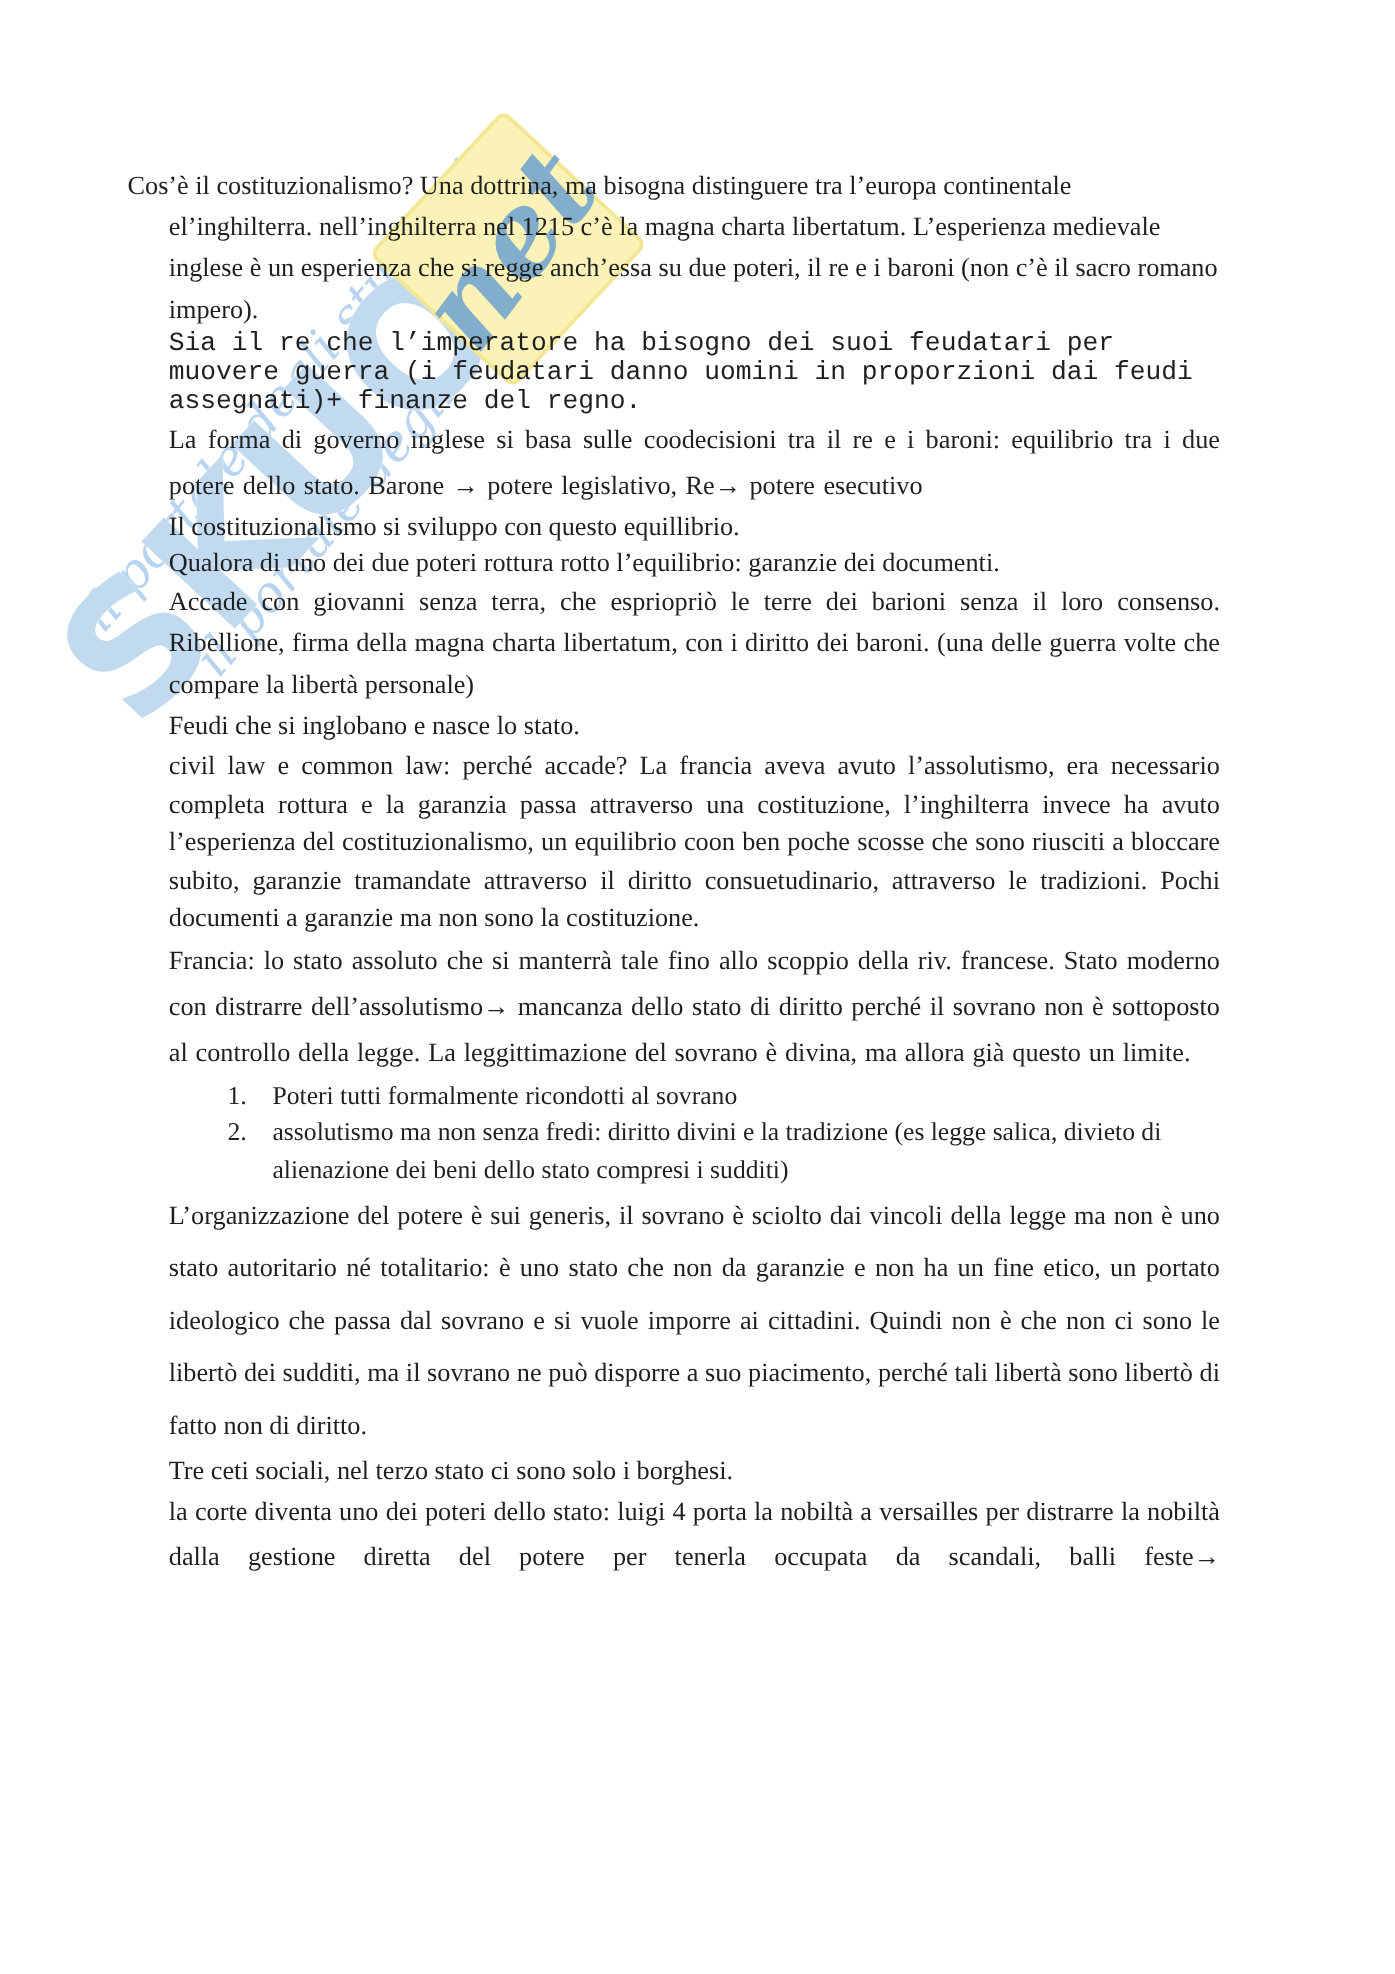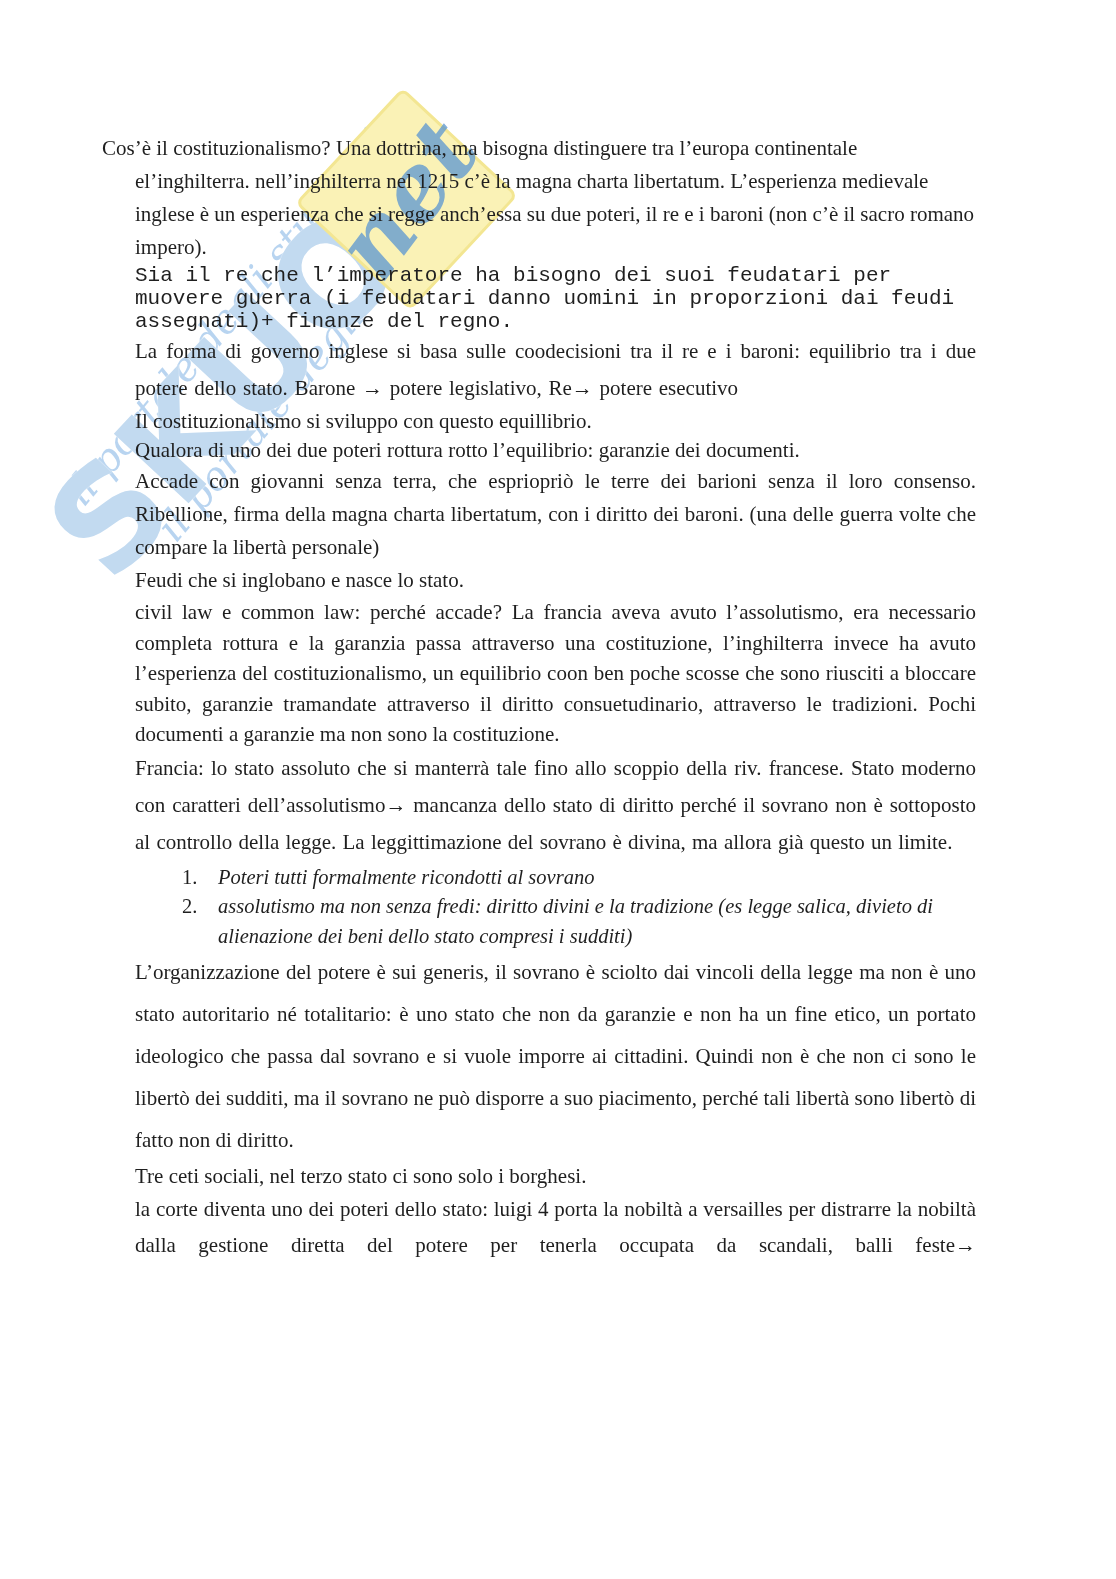--- a/index.html
+++ b/index.html
@@ -68,21 +68,21 @@
   .p3  { margin-top:20px; line-height:37px; text-align:justify; word-spacing:1.5px; }
   .p4, .p5, .p6 { line-height:29px; }
   .p4  { margin-top:4px; }
   .p7  { line-height:33px; text-align:justify; }
   .p8  { margin-top:27px; line-height:33px; }
   .p9  { margin-top:23px; line-height:30.5px; text-align:justify; }
   .p10 { margin-top:25px; line-height:37px; text-align:justify; word-spacing:1px; }
   .list { margin-top:2px; margin-left:47px; font-size:20.5px; line-height:29.5px; }
   .li   { display:flex; }
   .num  { width:36px; flex:none; }
-  .li-text { flex:1;font-style:italic; }
+  .li-text { flex:1; }
   .p11 { margin-top:23px; line-height:42px; text-align:justify; }
   .p12 { margin-top:24px; line-height:30px; }
   .p13 { margin-top:26px; line-height:36px; text-align:justify; text-align-last:justify; font-size:21.5px; }
 </style>
 </head>
 <body>
 
 <div class="page">
 
   <div class="watermark" aria-hidden="true">
@@ -98,21 +98,21 @@
 
   <div class="content">
     <p class="p1">Cos’è il costituzionalismo? Una dottrina, ma bisogna distinguere tra l’europa continentale el’inghilterra. nell’inghilterra nel 1215 c’è la magna charta libertatum. L’esperienza medievale inglese è un esperienza che si regge anch’essa su due poteri, il re e i baroni (non c’è il sacro romano impero).</p>
     <p class="p2">Sia il re che l’imperatore ha bisogno dei suoi feudatari per muovere guerra (i feudatari danno uomini in proporzioni dai feudi assegnati)+ finanze del regno.</p>
     <p class="p3">La forma di governo inglese si basa sulle coodecisioni tra il re e i baroni: equilibrio tra i due potere dello stato. Barone → potere legislativo, Re→ potere esecutivo</p>
     <p class="p5">Il costituzionalismo si sviluppo con questo equillibrio.</p>
     <p class="p6">Qualora di uno dei due poteri rottura rotto l’equilibrio: garanzie dei documenti.</p>
     <p class="p7">Accade con giovanni senza terra, che espriopriò le terre dei barioni senza il loro consenso. Ribellione, firma della magna charta libertatum, con i diritto dei baroni. (una delle guerra volte che compare la libertà personale)</p>
     <p class="p8">Feudi che si inglobano e nasce lo stato.</p>
     <p class="p9">civil law e common law: perché accade? La francia aveva avuto l’assolutismo, era necessario completa rottura e la garanzia passa attraverso una costituzione, l’inghilterra invece ha avuto l’esperienza del costituzionalismo, un equilibrio coon ben poche scosse che sono riusciti a bloccare subito, garanzie tramandate attraverso il diritto consuetudinario, attraverso le tradizioni. Pochi documenti a garanzie ma non sono la costituzione.</p>
-    <p class="p10">Francia: lo stato assoluto che si manterrà tale fino allo scoppio della riv. francese. Stato moderno con caratteri dell’assolutismo→ mancanza dello stato di diritto perché il sovrano non è sottoposto al controllo della legge. La leggittimazione del sovrano è divina, ma allora già questo un limite.</p>
+    <p class="p10">Francia: lo stato assoluto che si manterrà tale fino allo scoppio della riv. francese. Stato moderno con distrarre dell’assolutismo→ mancanza dello stato di diritto perché il sovrano non è sottoposto al controllo della legge. La leggittimazione del sovrano è divina, ma allora già questo un limite.</p>
 
     <div class="list">
       <div class="li">
         <span class="num">1.</span>
         <span class="li-text">Poteri tutti formalmente ricondotti al sovrano</span>
       </div>
       <div class="li">
         <span class="num">2.</span>
         <span class="li-text">assolutismo ma non senza fredi: diritto divini e la tradizione (es legge salica, divieto di alienazione dei beni dello stato compresi i sudditi)</span>
       </div>

